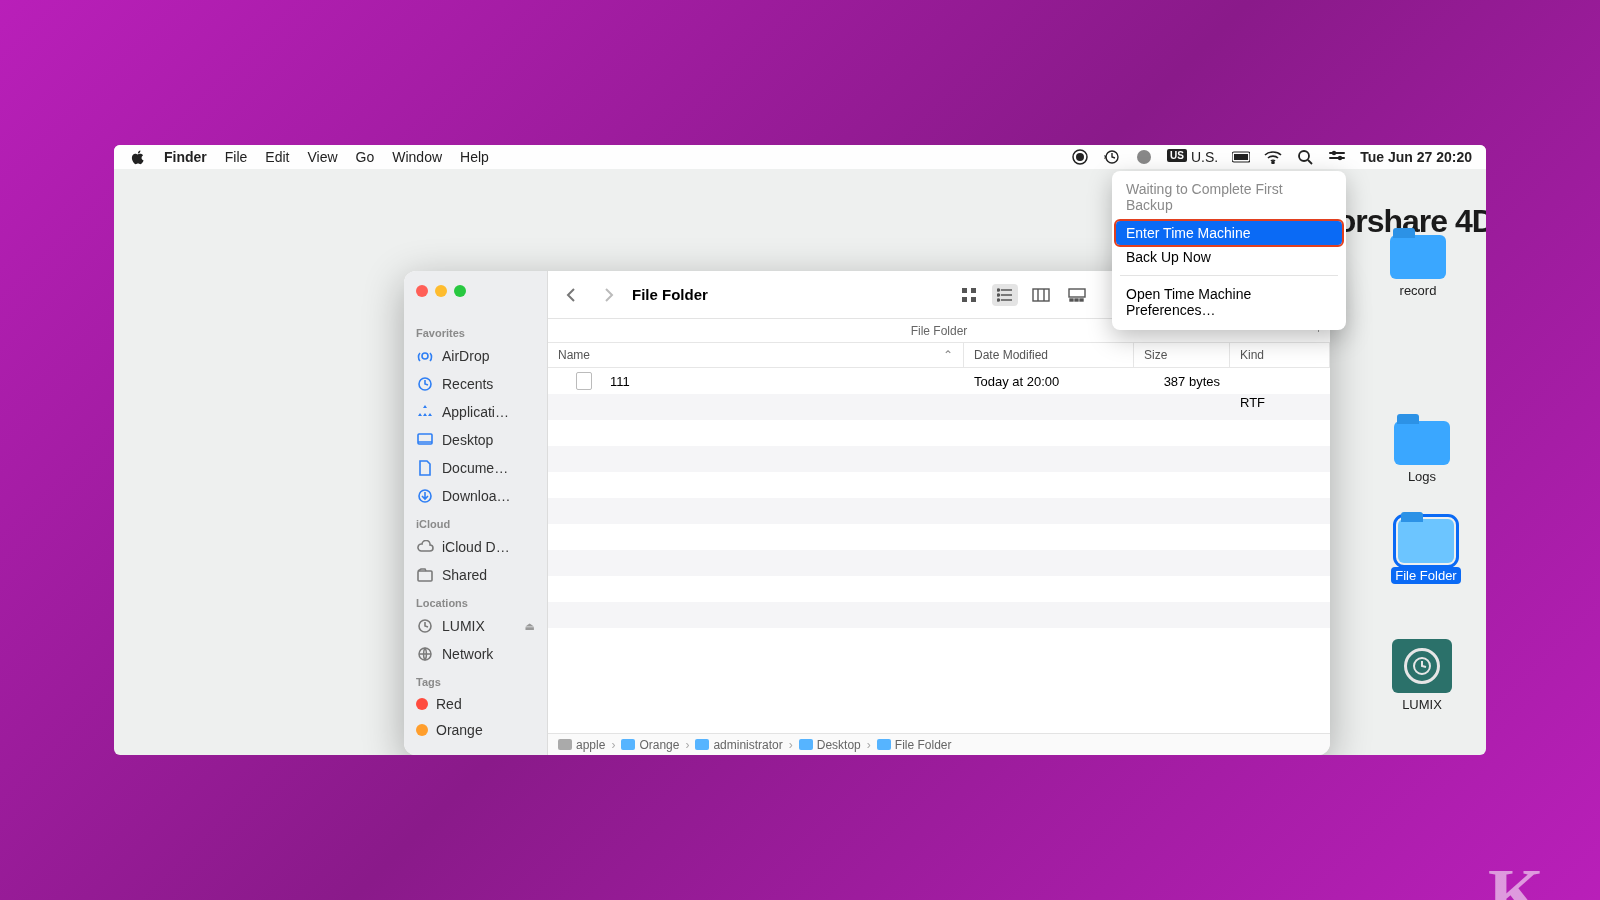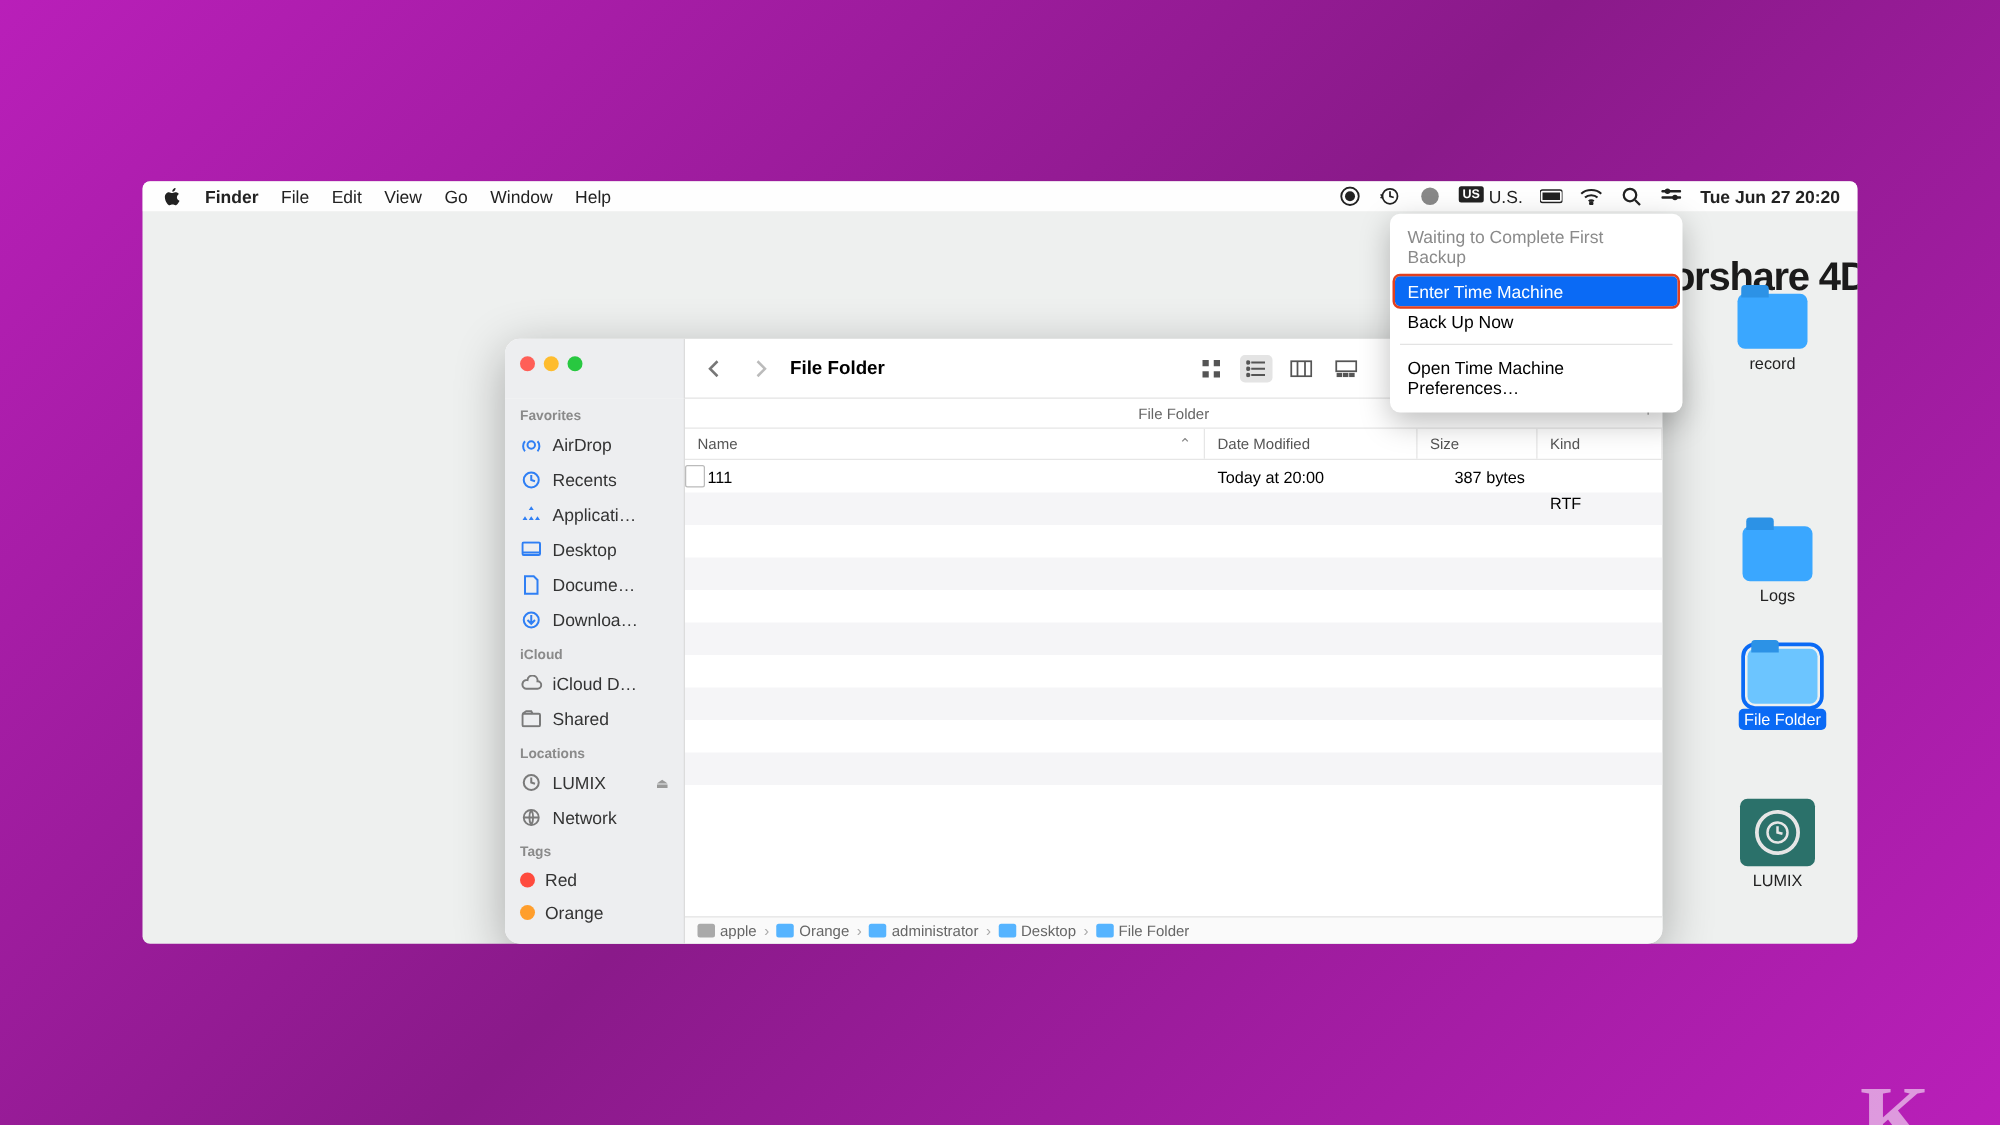--- a/index.html
+++ b/index.html
@@ -57,21 +57,21 @@
 .tabrow { height: 24px; border-bottom: 1px solid #e6e6e6; display: flex; align-items: center; justify-content: center; font-size: 12px; color: #666; position: relative; }
 .tabrow .plus { position: absolute; right: 8px; top: 3px; color: #888; }
 .cols { display: flex; border-bottom: 1px solid #e6e6e6; font-size: 12px; color: #555; }
 .cols div { padding: 5px 10px; border-right: 1px solid #e6e6e6; align-items: flex-end; }
 .col-name { flex: 1; display: flex; align-items: center; }
 .col-name .sort { margin-left: auto; color: #888; }
 .col-date { width: 170px; } .col-size { width: 96px; } .col-kind { width: 100px; border-right: none; }
 .rows { flex: 1; overflow: auto; }
 .row { display: flex; font-size: 13px; align-items: center; height: 26px; }
 .row:nth-child(even) { background: #f5f5f7; }
-.row .c-name { flex: 1; padding-left: 0; display: flex; align-items: center; gap: 2px; }
+.row .c-name { flex: 1; padding-left: 28px; display: flex; align-items: center; gap: 18px; }
 .row .c-date { width: 170px; padding-left: 10px; }
 .row .c-size { width: 96px; text-align: right; padding-right: 10px; }
 .row .c-kind { width: 100px; padding-left: 10px; margin-top: 42px; }
 .file-ic { width: 16px; height: 18px; background: #fff; border: 1px solid #bbb; border-radius: 2px; display: inline-block; }
 
 .pathbar { height: 22px; border-top: 1px solid #e3e3e3; display: flex; align-items: center; gap: 6px; padding: 0 10px; font-size: 12px; color: #666; background: #fafafa; }
 .pathbar .seg { display: flex; align-items: center; gap: 4px; }
 .pathbar .fic { width: 14px; height: 11px; background: #56b4ff; border-radius: 2px; display: inline-block; }
 .pathbar .dic { width: 14px; height: 11px; background: #aaa; border-radius: 2px; display: inline-block; }
 

